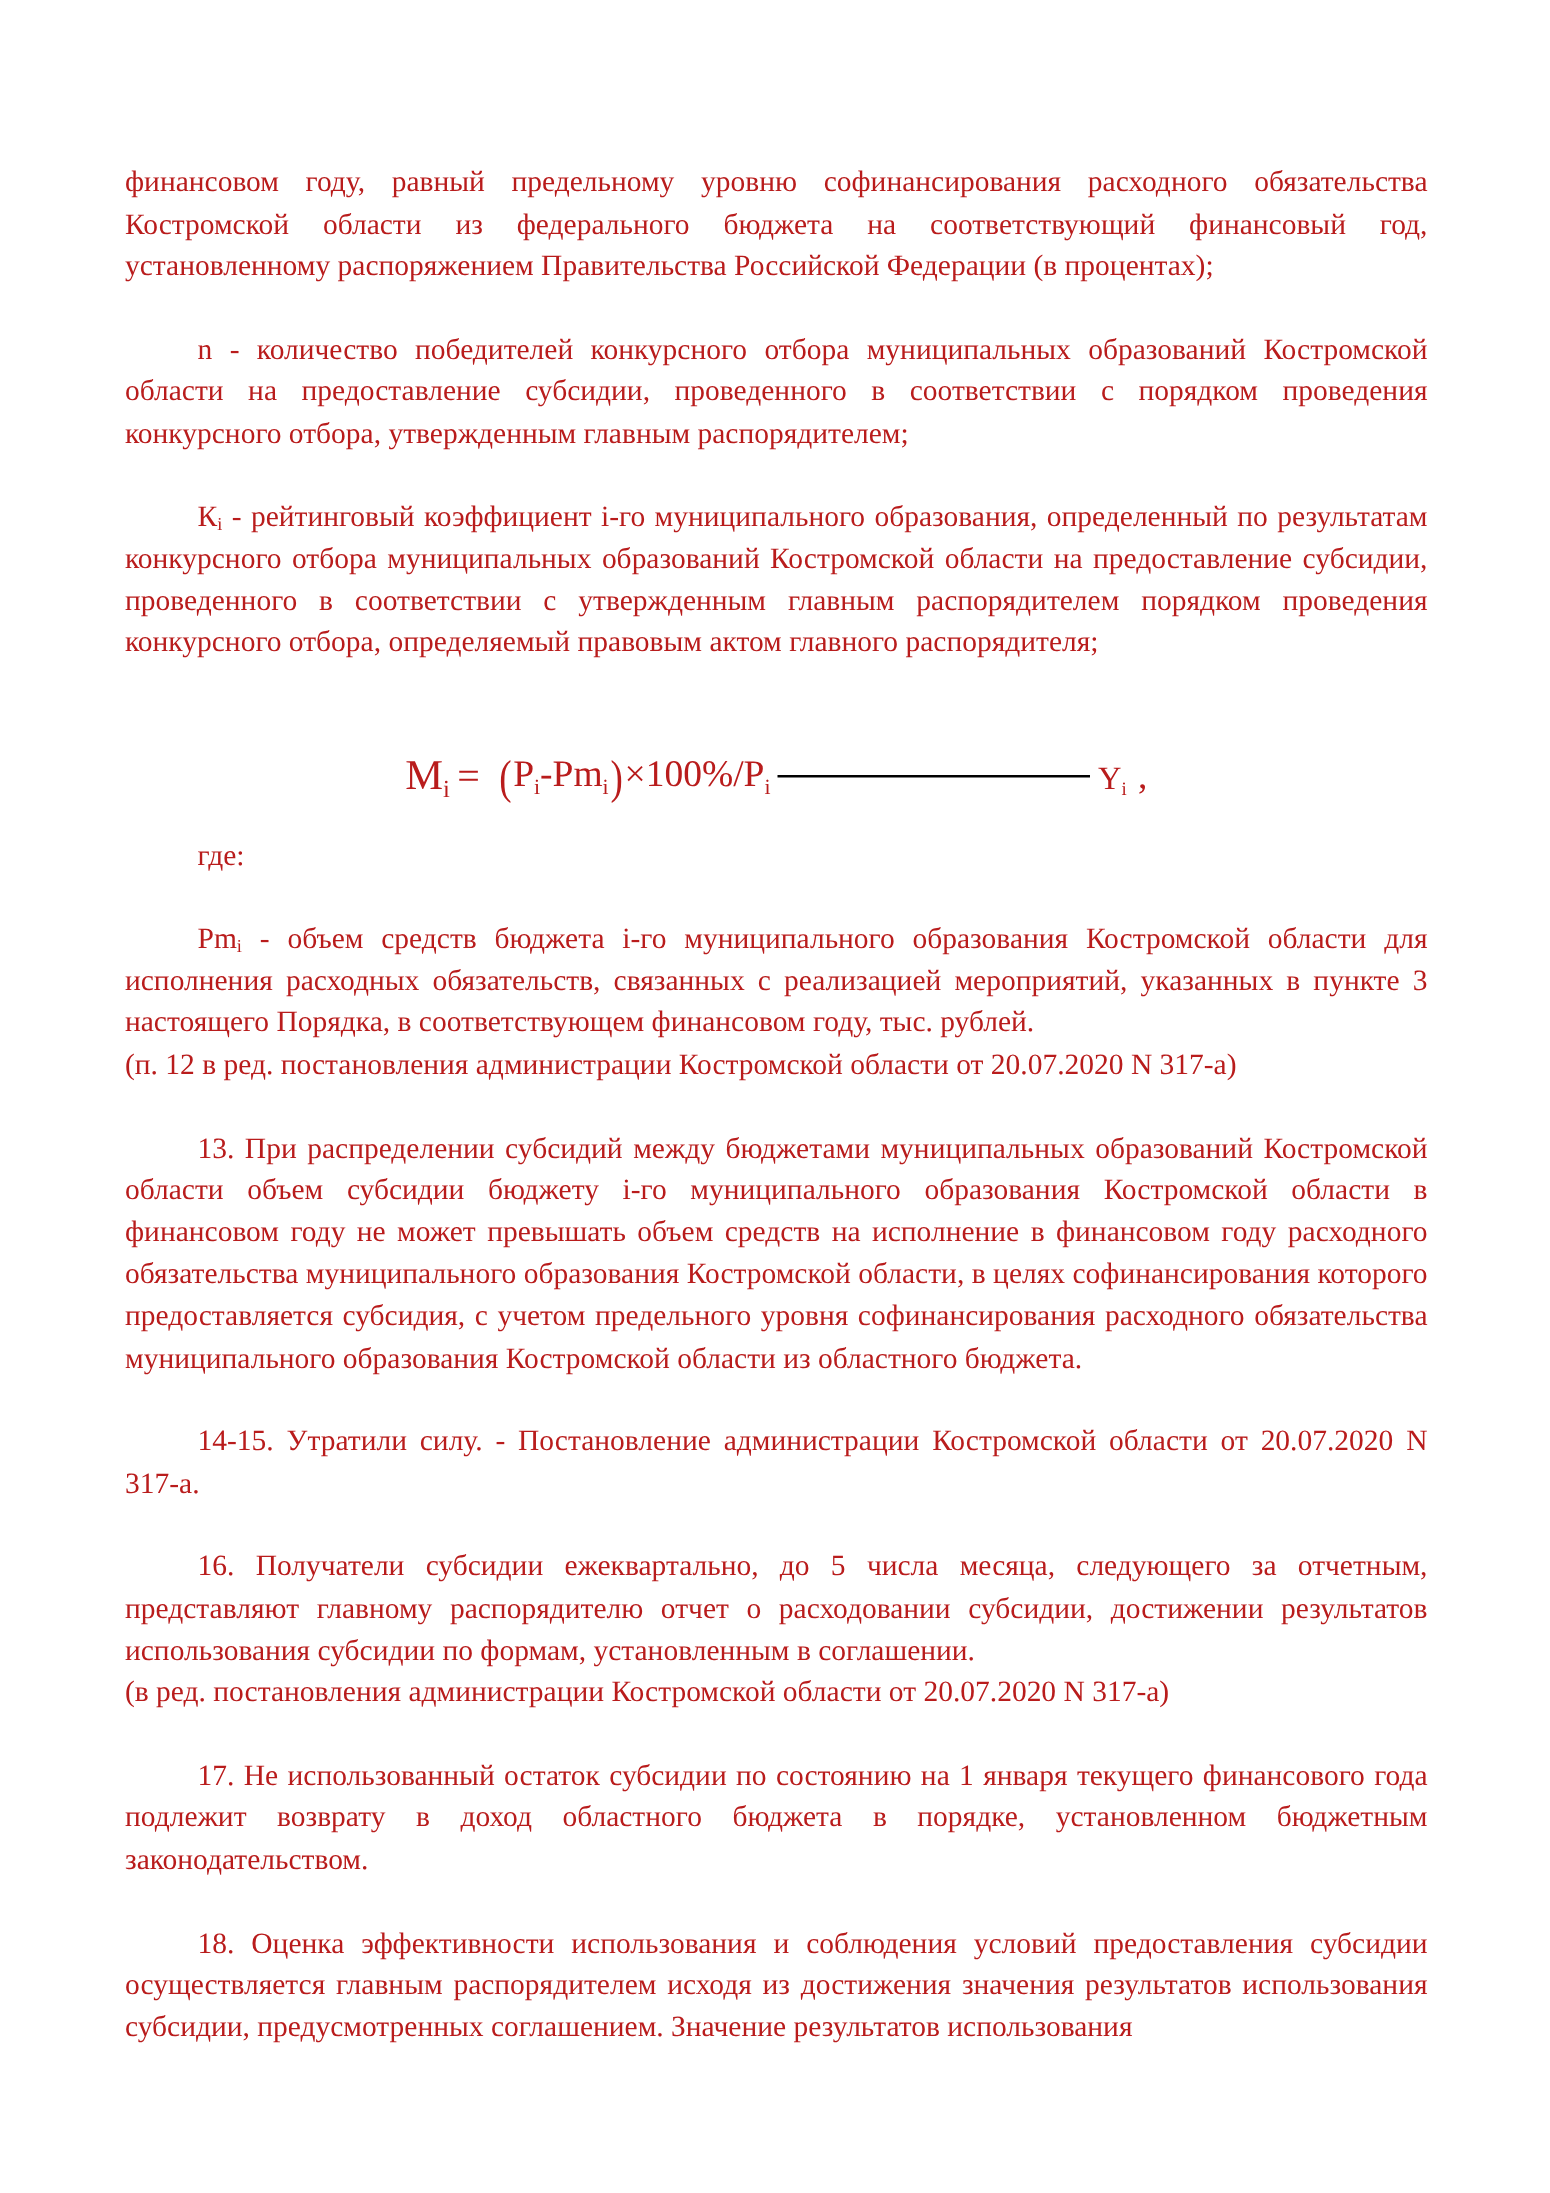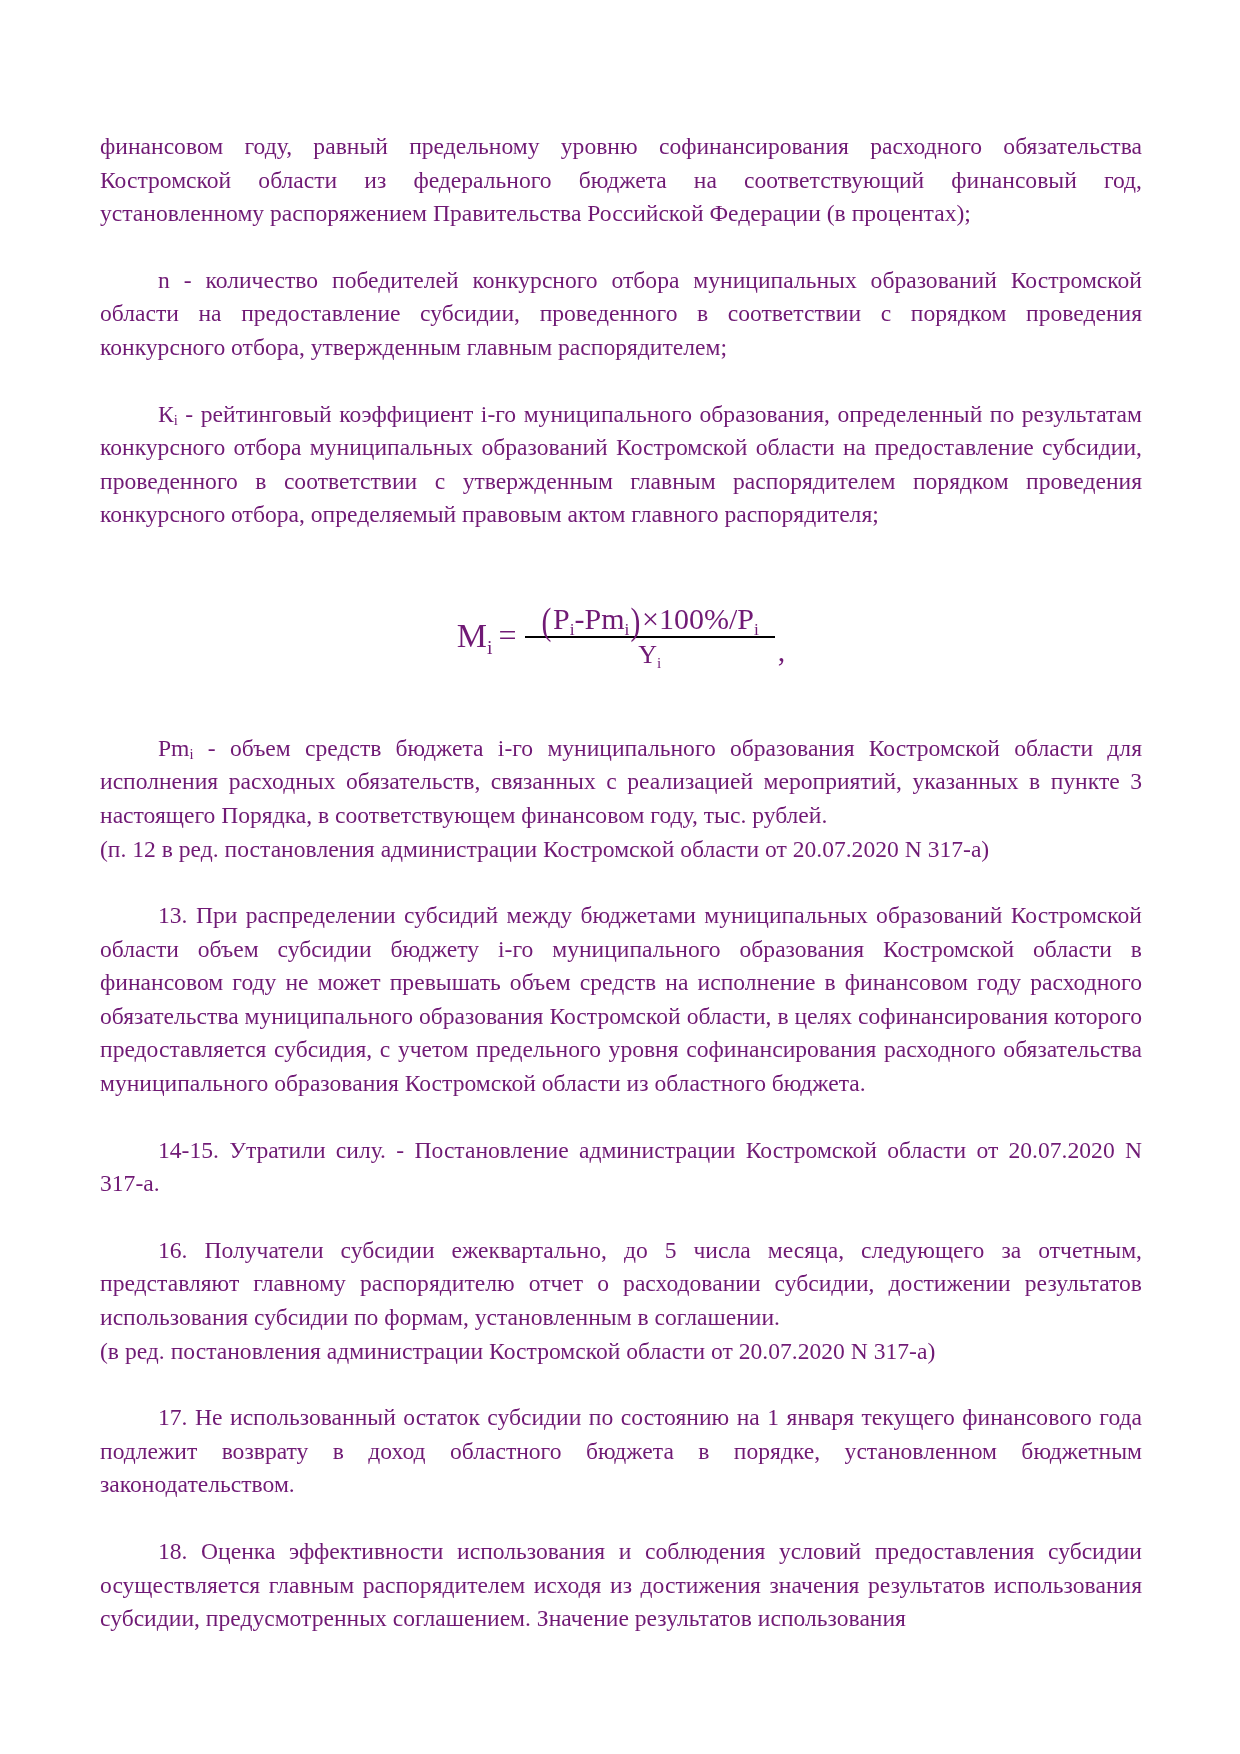--- a/index.html
+++ b/index.html
@@ -9,21 +9,21 @@
     background: #ffffff;
   }
   .page {
     position: relative;
     width: 1240px;
     height: 1754px;
     background: #ffffff;
     margin: 0 auto;
     overflow: hidden;
     font-family: "Liberation Serif", "DejaVu Serif", serif;
-    color: #701a75;
+    color: #b91c1c;
   }
   .content {
     position: absolute;
     left: 100px;
     top: 130px;
     width: 1042px;
   }
   p.para {
     margin: 0 0 0 0;
     font-size: 23.6px;
@@ -66,21 +66,21 @@
   .formula .lhs {
     font-size: 34px;
     padding-right: 2px;
   }
   .formula .eq {
     font-size: 32px;
     padding: 0 8px 0 4px;
   }
   .frac {
     display: inline-flex;
-    flex-direction: column;
+    flex-direction: row;
     align-items: center;
     vertical-align: middle;
     text-align: center;
   }
   .frac .num {
     padding: 0 6px 2px 6px;
     font-size: 30px;
     white-space: nowrap;
   }
   .frac .bar {
@@ -137,20 +137,21 @@
         <span class="eq">=</span>
         <span class="frac">
           <span class="num"><span class="paren">(</span><span>P</span><sub class="fsb">i</sub><span>-</span><span>Pm</span><sub class="fsb">i</sub><span class="paren">)</span><span>×</span><span>100%</span><span>/</span><span>P</span><sub class="fsb">i</sub></span>
           <span class="bar"></span>
           <span class="den"><span>Y</span><sub class="fsb">i</sub></span>
         </span>
         <span class="comma-tail">,</span>
       </span>
     </div>
 
+    <p class="para indent">где:</p>
 
     <div class="gap-lg"></div>
 
     <p class="para indent"><span>Pm</span><sub class="sb">i</sub><span> - объем средств бюджета i-го муниципального образования Костромской области для исполнения расходных обязательств, связанных с реализацией мероприятий, указанных в пункте 3 настоящего Порядка, в соответствующем финансовом году, тыс. рублей.</span></p>
 
     <p class="para noindent">(п. 12 в ред. постановления администрации Костромской области от 20.07.2020 N 317-а)</p>
 
     <div class="gap-lg"></div>
 
     <p class="para indent">13. При распределении субсидий между бюджетами муниципальных образований Костромской области объем субсидии бюджету i-го муниципального образования Костромской области в финансовом году не может превышать объем средств на исполнение в финансовом году расходного обязательства муниципального образования Костромской области, в целях софинансирования которого предоставляется субсидия, с учетом предельного уровня софинансирования расходного обязательства муниципального образования Костромской области из областного бюджета.</p>

